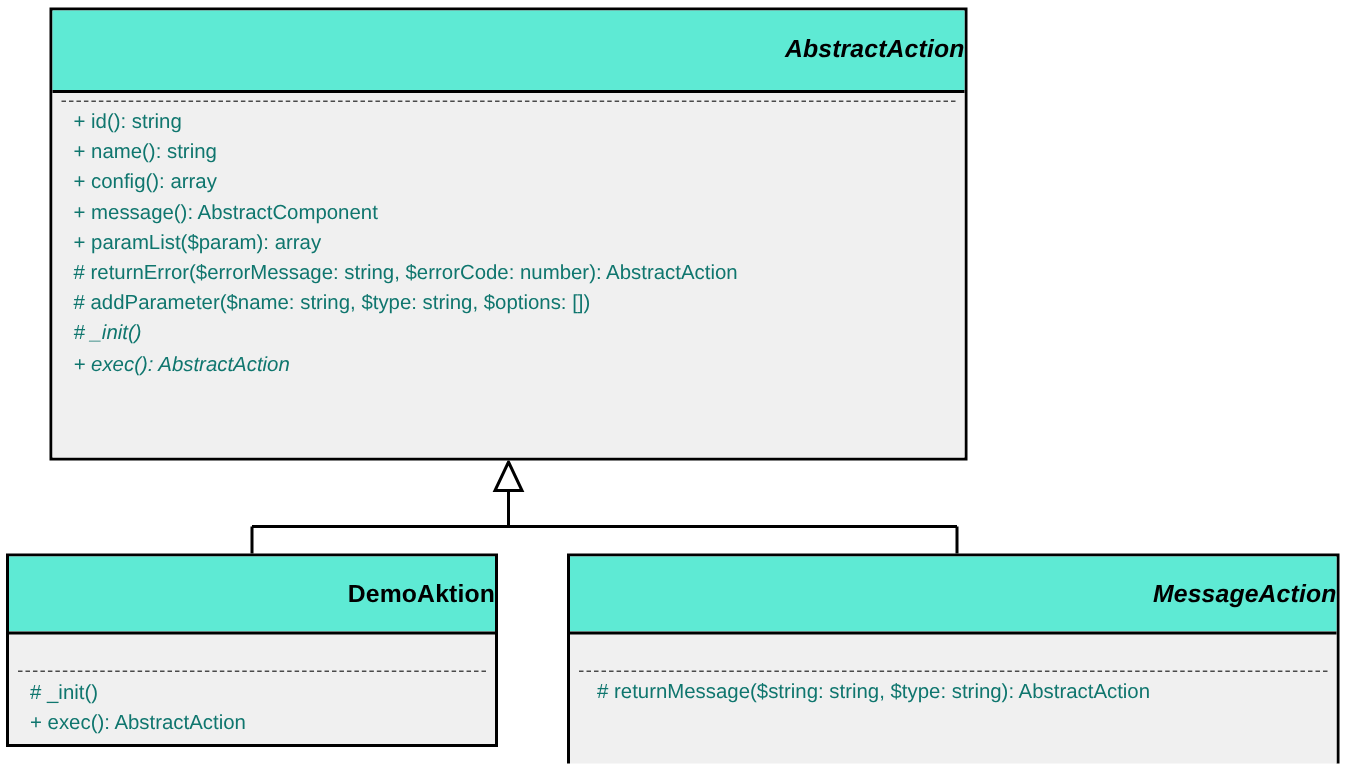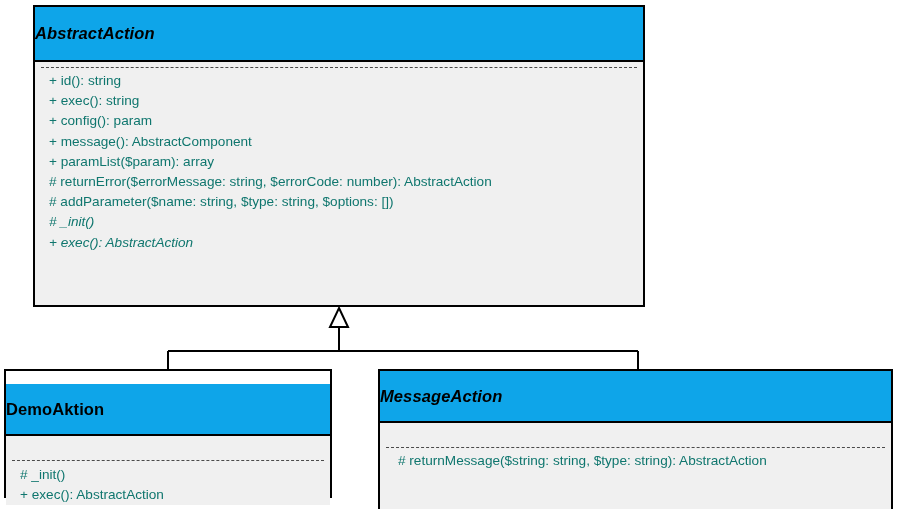--- a/index.html
+++ b/index.html
@@ -29,24 +29,24 @@
   .uml-class {
     position: absolute;
     box-sizing: border-box;
     border: 2px solid #000000;
     background: #ffffff;
     display: flex;
     flex-direction: column;
   }
 
   .uml-header {
-    background: #0ea5e9;
+    background: #5eead4;
     display: flex;
     align-items: center;
-    justify-content: flex-start;
+    justify-content: flex-end;
     box-sizing: border-box;
     flex: none;
   }
 
   .uml-title {
     font-size: 16.5px;
     font-weight: bold;
     color: #000000;
     letter-spacing: 0.1px;
     text-align: center;
@@ -104,21 +104,21 @@
   #class-abstract-action .uml-header { height: 53px; }
   #class-abstract-action .uml-attributes { height: 5px; }
   #class-abstract-action .uml-operations { padding-top: 3px; }
 
   #class-demo-aktion {
     left: 4px;
     top: 369px;
     width: 328px;
     height: 129px;
   }
-  #class-demo-aktion .uml-header { height: 50px; margin-top: 13px; }
+  #class-demo-aktion .uml-header { height: 50px; }
   #class-demo-aktion .uml-attributes { height: 24px; }
   #class-demo-aktion .uml-operations { padding-top: 4px; }
 
   #class-message-action {
     left: 378px;
     top: 369px;
     width: 515px;
     height: 145px;
   }
   #class-message-action .uml-header { height: 50px; }
@@ -156,22 +156,22 @@
 
   <div class="uml-class" id="class-abstract-action">
     <div class="uml-header">
       <span class="uml-title abstract">AbstractAction</span>
     </div>
     <div class="uml-members">
       <div class="uml-attributes"></div>
       <div class="uml-divider"></div>
       <div class="uml-operations">
         <div class="uml-member">+ id(): string</div>
-        <div class="uml-member">+ exec(): string</div>
-        <div class="uml-member">+ config(): param</div>
+        <div class="uml-member">+ name(): string</div>
+        <div class="uml-member">+ config(): array</div>
         <div class="uml-member">+ message(): AbstractComponent</div>
         <div class="uml-member">+ paramList($param): array</div>
         <div class="uml-member"># returnError($errorMessage: string, $errorCode: number): AbstractAction</div>
         <div class="uml-member"># addParameter($name: string, $type: string, $options: [])</div>
         <div class="uml-member abstract"># _init()</div>
         <div class="uml-member abstract">+ exec(): AbstractAction</div>
       </div>
     </div>
   </div>
 

